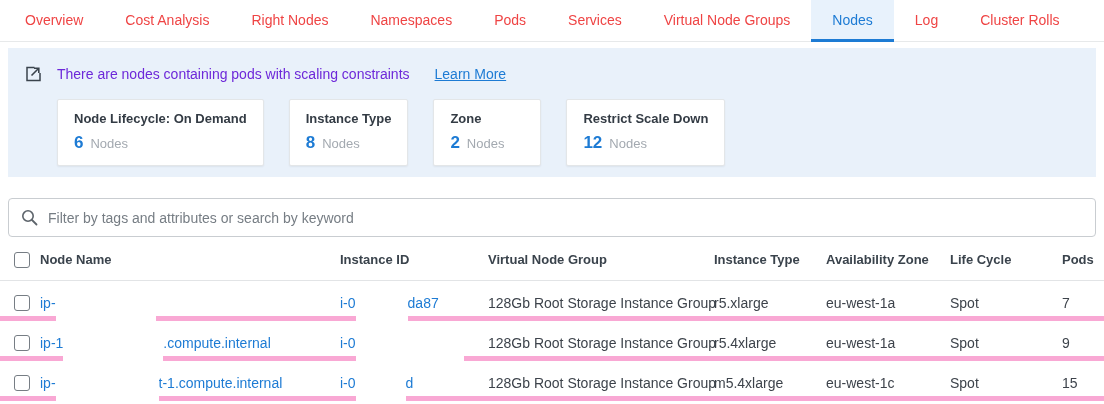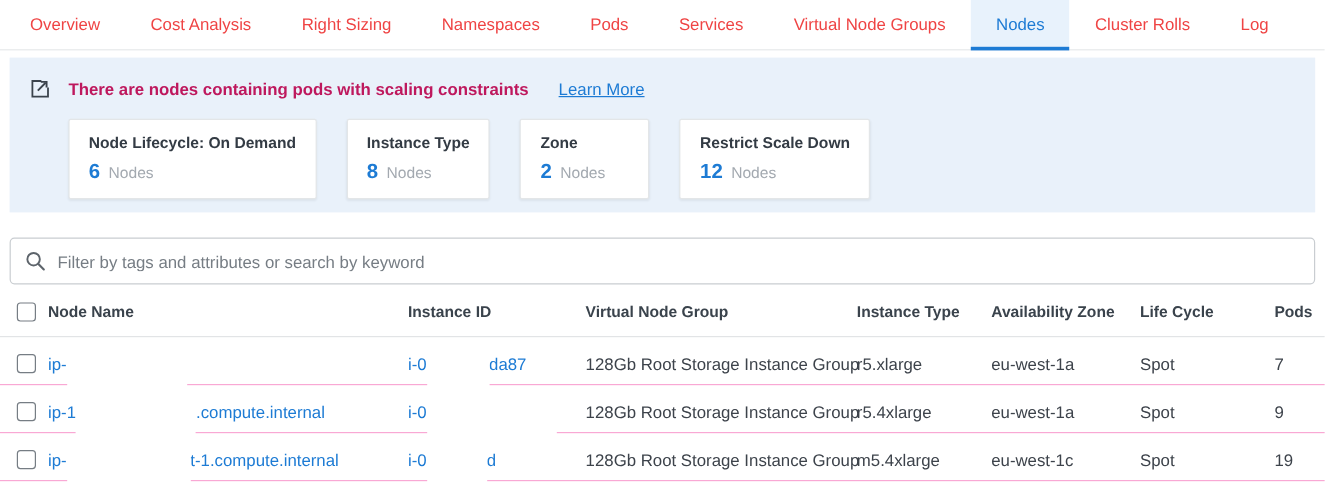--- a/index.html
+++ b/index.html
@@ -23,21 +23,21 @@
     color:var(--accent,#1d7bd4); background:var(--tab-active-bg,#e8f2fc);
     border-bottom:3px solid var(--accent,#1d7bd4);
   }
   
   .banner {
     margin:6px 8px 0 8px; background:var(--banner-bg,#e9f1fa);
     height:129px; padding:17px 16px 0 16px;
   }
   .banner-head { display:flex; align-items:center; gap:15px; }
   .banner-icon { flex:none; width:18px; height:18px; }
-  .banner-msg { font-size:14px; font-weight:bold; color:#be185d; }
+  .banner-msg { font-size:14px; font-weight:normal; color:#6d28d9; }
   .banner-link {
     font-size:14px; color:var(--accent,#1d7bd4);
     text-decoration:underline; margin-left:10px; cursor:pointer; font-weight:normal;
   }
   .cards { display:flex; gap:25px; margin:16px 0 0 33px; }
   .card {
     background:#fff; border:1px solid #e3e6e8; border-radius:2px;
     box-shadow:0 1px 2px rgba(0,0,0,.06);
     padding:11px 16px 12px 16px; min-width:108px; cursor:pointer;
   }
@@ -57,49 +57,49 @@
   .search input::placeholder { color:#767d84; opacity:1; }
   
   .table { margin-top:2px; }
   .tr {
     display:grid;
     grid-template-columns:40px 300px 148px 226px 112px 124px 100px 1fr;
     align-items:center; position:relative;
   }
   .thead { height:42px; border-bottom:1px solid #e2e4e6; }
   .th { font-size:13px; font-weight:bold; color:#3a434c; white-space:nowrap; }
-  .row { height:40px; border-bottom:1px solid #f9a8d4; font-size:14px; }
+  .row { height:40px; border-bottom:5px solid #f9a8d4; font-size:14px; }
   .cell { display:flex; align-items:center; white-space:nowrap; overflow:visible; }
   .cb-cell { padding-left:14px; }
   .checkbox {
     width:16px; height:16px; border:1.6px solid #767d84; border-radius:3px;
     background:#fff; cursor:pointer; display:inline-block;
   }
   .link { color:var(--accent,#1d7bd4); cursor:pointer; display:flex; align-items:center; }
   .pods-cell { padding-left:12px; }
   .redact {
     flex:none; background:#fff; position:relative; z-index:2;
     height:42px; margin-top:1px;
   }
   .muted { color:#3d434b; }
 </style>
 </head>
 <body>
 
 <div class="tabbar">
   <span class="tab">Overview</span>
   <span class="tab">Cost Analysis</span>
-  <span class="tab">Right Sizing</span>
+  <span class="tab">Right Nodes</span>
   <span class="tab">Namespaces</span>
   <span class="tab">Pods</span>
   <span class="tab">Services</span>
   <span class="tab">Virtual Node Groups</span>
   <span class="tab active">Nodes</span>
+  <span class="tab">Log</span>
   <span class="tab">Cluster Rolls</span>
-  <span class="tab">Log</span>
 </div>
 
 <div class="banner">
   <div class="banner-head">
     <span class="banner-icon">
       <svg width="18" height="18" viewBox="0 0 18 18" fill="none">
         <path d="M10.5 2.5 H3 V15.5 H16 V8" stroke="#3a434c" stroke-width="1.5" fill="none"></path>
         <path d="M7.5 10.5 L14 4" stroke="#3a434c" stroke-width="1.6"></path>
         <path d="M10 3.2 H14.8 V8" stroke="#3a434c" stroke-width="1.6" fill="none"></path>
       </svg>
@@ -227,15 +227,15 @@
       <span class="link">
         <span>i-0</span>
         <span class="redact" style="width:50px;"></span>
         <span>d</span>
       </span>
     </div>
     <div class="cell muted">128Gb Root Storage Instance Group</div>
     <div class="cell muted">m5.4xlarge</div>
     <div class="cell muted">eu-west-1c</div>
     <div class="cell muted">Spot</div>
-    <div class="cell muted pods-cell">19</div>
+    <div class="cell muted pods-cell">15</div>
   </div>
 </div>
 
 </body></html>

